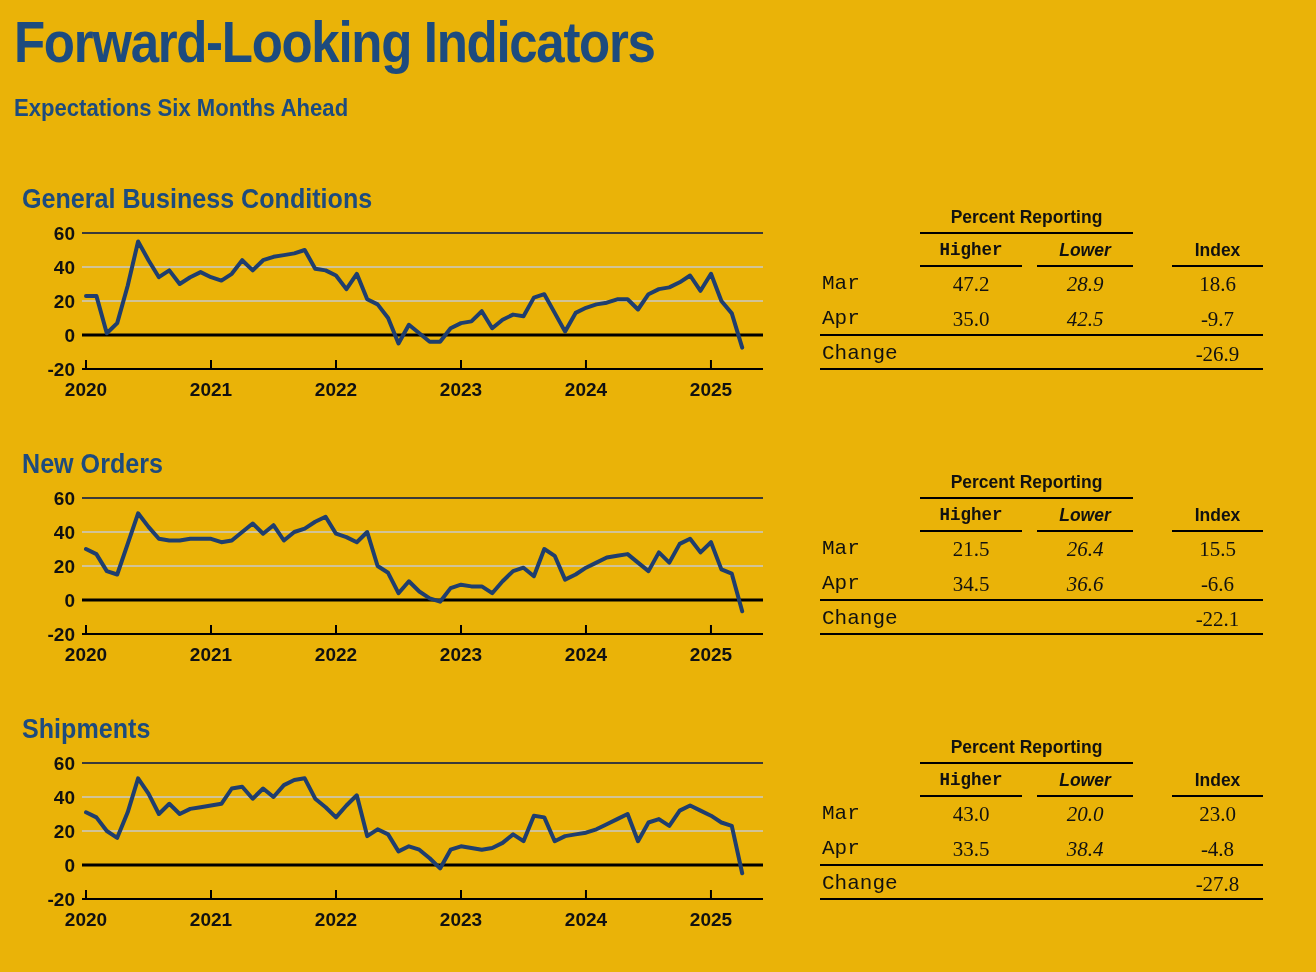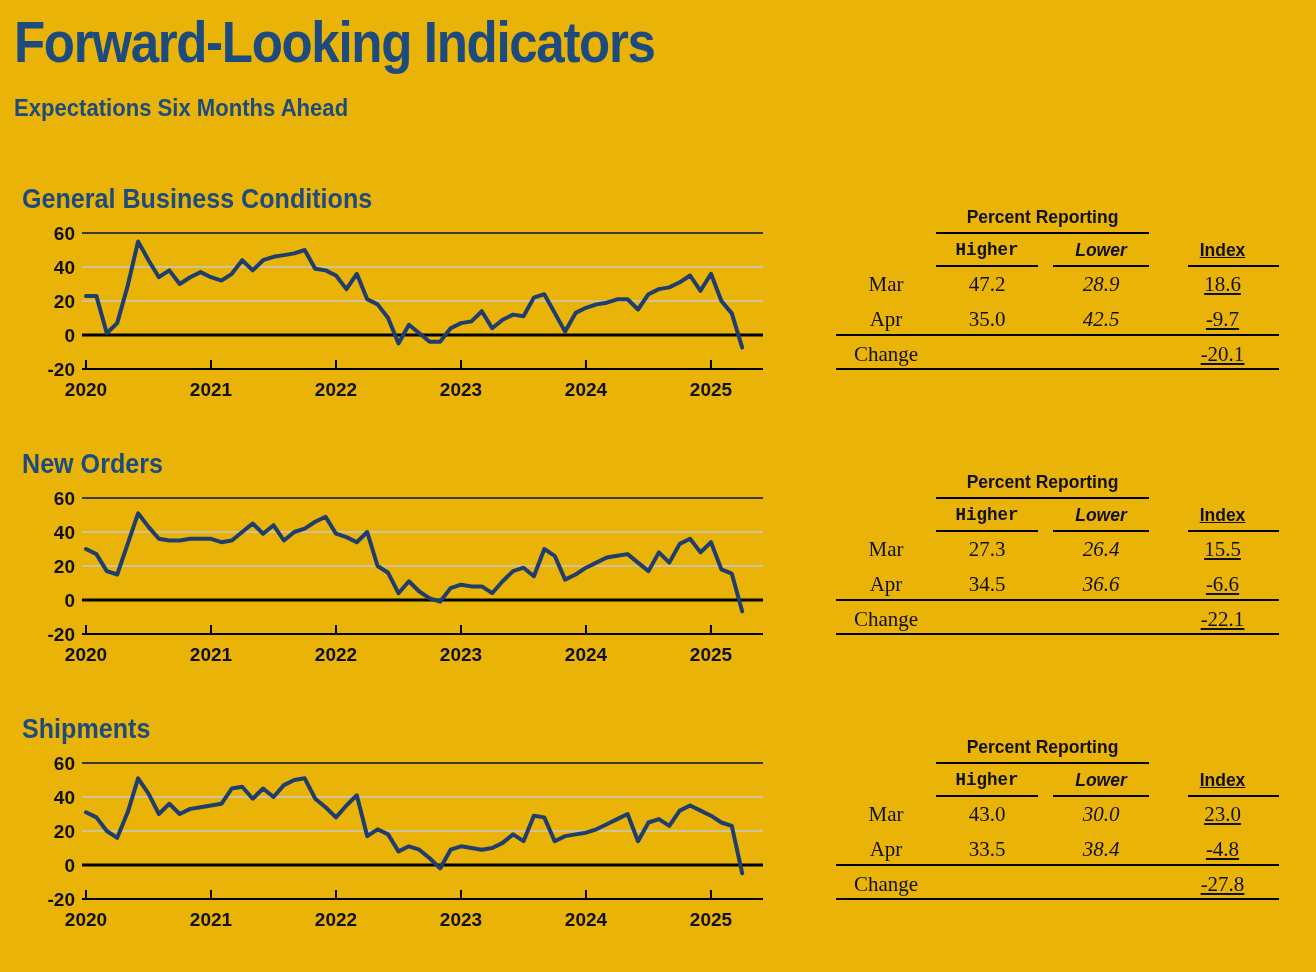--- a/index.html
+++ b/index.html
@@ -7,36 +7,36 @@
         font-family:"Liberation Sans",sans-serif;color:#111;}
   .ttl{position:absolute;left:14px;top:8px;margin:0;font-size:58px;font-weight:bold;
        color:var(--accent-navy,#1d4b7e);letter-spacing:-1.5px;transform:scaleX(0.88);transform-origin:left top;white-space:nowrap;}
   .sub{position:absolute;left:14px;top:94px;margin:0;font-size:24px;font-weight:bold;
        color:var(--accent-navy,#1d4b7e);transform:scaleX(0.92);transform-origin:left top;white-space:nowrap;}
   .sec-title{position:absolute;left:22px;margin:0;font-size:27px;font-weight:bold;
        color:var(--accent-navy,#1d4b7e);transform:scaleX(0.93);transform-origin:left top;white-space:nowrap;}
   .chart{position:absolute;left:28px;width:750px;height:172px;overflow:visible;}
   .ax{font-family:"Liberation Sans",sans-serif;font-weight:bold;font-size:19px;fill:#111;}
   
-  .tbl{position:absolute;left:820px;width:443px;height:168px;margin-left:16px;}
+  .tbl{position:absolute;left:820px;width:443px;height:168px;}
   .tbl div{position:absolute;}
   .t-group{left:100px;width:213px;top:2px;text-align:center;font-weight:bold;font-size:17.5px;white-space:nowrap;}
   .t-head{top:35px;text-align:center;font-weight:bold;font-size:17.5px;}
   .c-higher{left:100px;width:102px;font-family:Liberation Mono, monospace;}
   .c-lower{left:217px;width:96px;font-style:italic;}
-  .c-index{left:341px;width:91px;text-decoration:underline;}
+  .c-index{left:352px;width:91px;}
   .t-rule{height:2px;background:#000;}
   .ru-group{top:27px;left:100px;width:213px;}
   .ru-h{top:60px;left:100px;width:102px;}
   .ru-l{top:60px;left:217px;width:96px;}
   .ru-i{top:60px;left:352px;width:91px;}
   .ru-mid{top:129px;left:0;width:443px;}
   .ru-bot{top:163px;left:0;width:443px;}
   .t-cell{font-family:"Liberation Serif",serif;font-size:21px;text-align:center;}
-  .t-label{left:2px;width:96px;font-family:Liberation Serif, serif;font-size:21px;text-align:center;}
+  .t-label{left:2px;width:96px;font-family:Liberation Mono, monospace;font-size:21px;text-align:left;}
   .r1{top:67px;}
   .r2{top:102px;}
   .r3{top:137px;}
 </style>
 </head>
 <body>
 
 <div class="page">
 
   <h1 class="ttl">Forward-Looking Indicators</h1>
@@ -82,21 +82,21 @@
       <div class="t-label r1">Mar</div>
       <div class="t-cell c-higher r1">47.2</div>
       <div class="t-cell c-lower r1">28.9</div>
       <div class="t-cell c-index r1">18.6</div>
       <div class="t-label r2">Apr</div>
       <div class="t-cell c-higher r2">35.0</div>
       <div class="t-cell c-lower r2">42.5</div>
       <div class="t-cell c-index r2">-9.7</div>
       <div class="t-rule ru-mid"></div>
       <div class="t-label r3">Change</div>
-      <div class="t-cell c-index r3">-20.1</div>
+      <div class="t-cell c-index r3">-26.9</div>
       <div class="t-rule ru-bot"></div>
     </div>
   </div>
 
   <div>
     <h3 class="sec-title" style="top:449px">New Orders</h3>
     <svg class="chart" style="top:498px">
         <line x1="54" x2="735" y1="0" y2="0" stroke="#3a3a3a" stroke-width="2"></line>
         <text x="47" y="7" text-anchor="end" class="ax">60</text>
         <line x1="54" x2="735" y1="34" y2="34" stroke="#c9c9c9" stroke-width="1.5"></line>
@@ -125,21 +125,21 @@
     <div class="tbl" style="top:470px">
       <div class="t-group">Percent Reporting</div>
       <div class="t-rule ru-group"></div>
       <div class="t-head c-higher">Higher</div>
       <div class="t-head c-lower">Lower</div>
       <div class="t-head c-index">Index</div>
       <div class="t-rule ru-h"></div>
       <div class="t-rule ru-l"></div>
       <div class="t-rule ru-i"></div>
       <div class="t-label r1">Mar</div>
-      <div class="t-cell c-higher r1">27.3</div>
+      <div class="t-cell c-higher r1">21.5</div>
       <div class="t-cell c-lower r1">26.4</div>
       <div class="t-cell c-index r1">15.5</div>
       <div class="t-label r2">Apr</div>
       <div class="t-cell c-higher r2">34.5</div>
       <div class="t-cell c-lower r2">36.6</div>
       <div class="t-cell c-index r2">-6.6</div>
       <div class="t-rule ru-mid"></div>
       <div class="t-label r3">Change</div>
       <div class="t-cell c-index r3">-22.1</div>
       <div class="t-rule ru-bot"></div>
@@ -178,21 +178,21 @@
       <div class="t-group">Percent Reporting</div>
       <div class="t-rule ru-group"></div>
       <div class="t-head c-higher">Higher</div>
       <div class="t-head c-lower">Lower</div>
       <div class="t-head c-index">Index</div>
       <div class="t-rule ru-h"></div>
       <div class="t-rule ru-l"></div>
       <div class="t-rule ru-i"></div>
       <div class="t-label r1">Mar</div>
       <div class="t-cell c-higher r1">43.0</div>
-      <div class="t-cell c-lower r1">30.0</div>
+      <div class="t-cell c-lower r1">20.0</div>
       <div class="t-cell c-index r1">23.0</div>
       <div class="t-label r2">Apr</div>
       <div class="t-cell c-higher r2">33.5</div>
       <div class="t-cell c-lower r2">38.4</div>
       <div class="t-cell c-index r2">-4.8</div>
       <div class="t-rule ru-mid"></div>
       <div class="t-label r3">Change</div>
       <div class="t-cell c-index r3">-27.8</div>
       <div class="t-rule ru-bot"></div>
     </div>

